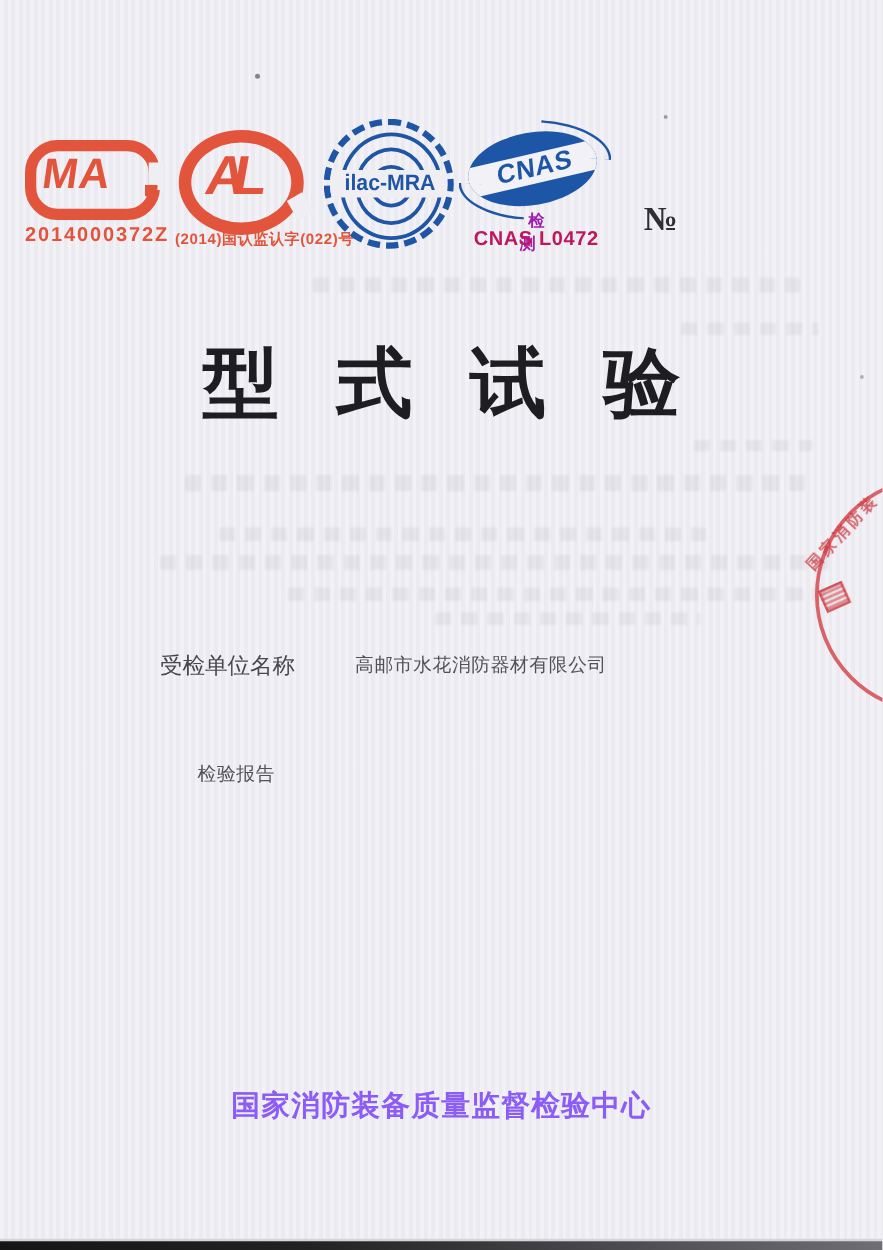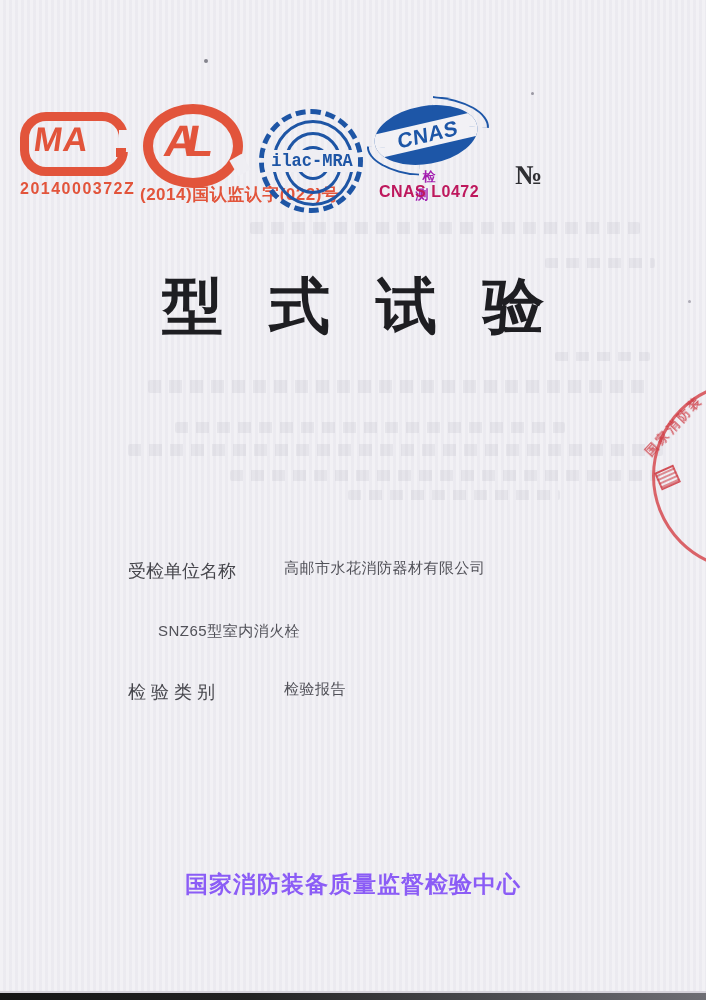--- a/index.html
+++ b/index.html
@@ -35,26 +35,26 @@
   }
   
   .cal{position:absolute;left:143px;top:104px;width:100px;height:84px;}
   .cal-frame{position:absolute;inset:0;border:10px solid #e2543b;border-radius:50%;}
   .cal-gap{position:absolute;right:-4px;bottom:14px;width:14px;height:18px;background:#efeef3;transform:rotate(-30deg);}
   .cal-text{
     position:absolute;left:22px;top:12px;font-size:44px;font-weight:900;color:#e2543b;
     transform:skewX(-10deg);letter-spacing:-10px;
   }
   .cal-number{
-    position:absolute;left:140px;top:183px;font-size:17px;font-weight:800;color:#e2543b;
+    position:absolute;left:140px;top:183px;font-size:12px;font-weight:800;color:#e2543b;
     letter-spacing:0.5px;
   }
   
-  .ilac{position:absolute;left:259px;top:109px;width:104px;height:104px;border-radius:50%;
-    border:5px dashed #1e55a5;box-sizing:border-box;overflow:hidden;background:transparent;font-family:Liberation Mono, monospace;}
+  .ilac{position:absolute;left:259px;top:95px;width:104px;height:104px;border-radius:50%;
+    border:5px dashed #1e55a5;box-sizing:border-box;overflow:hidden;background:transparent;}
   .ilac-ring{position:absolute;border:3px solid #1e55a5;border-radius:50%;}
   .ilac-r1{left:8px;top:6px;width:76px;height:80px;}
   .ilac-r2{left:20px;top:18px;width:52px;height:56px;}
   .ilac-r3{left:32px;top:32px;width:28px;height:28px;}
   .ilac-band{
     position:absolute;left:-4px;top:36px;width:104px;height:22px;background:#efeef3;
     display:flex;align-items:center;justify-content:center;
   }
   .ilac-text{font-size:17px;font-weight:900;color:#1e55a5;letter-spacing:0px;transform:scaleY(1.05);}
   
@@ -102,21 +102,21 @@
   }
   
   .bleed{
     position:absolute;border-radius:2px;filter:blur(.7px);opacity:.55;
     background:repeating-linear-gradient(90deg,
       rgba(138,136,155,.20) 0 13px, rgba(138,136,155,0) 13px 21px);
   }
   .speck{position:absolute;border-radius:50%;}
   
   .fields{position:absolute;left:128px;top:520px;width:480px;}
-  .field-row{display:flex;align-items:flex-start;margin-bottom:33px;margin-top:39px;}
+  .field-row{display:flex;align-items:center;margin-bottom:33px;}
   .field-label{
     width:126px;font-size:18px;color:#46464c;font-weight:500;flex-shrink:0;
   }
   .field-value{
     margin-left:30px;font-size:15px;color:#515158;font-weight:400;letter-spacing:0.5px;
   }
   
   .stamp-arc{
     position:absolute;left:652px;top:381px;width:184px;height:184px;border-radius:50%;
     border:3.5px solid rgba(214,74,80,.85);filter:blur(.3px);
@@ -207,24 +207,22 @@
 <div class="speck" style="left:204px;top:59px;width:4px;height:4px;background:#84838d;"></div>
 <div class="speck" style="left:531px;top:92px;width:3px;height:3px;background:#9a98a2;"></div>
 <div class="speck" style="left:688px;top:300px;width:3px;height:3px;background:#aeacb6;"></div>
 
 <div class="fields">
   <div class="field-row">
     <span class="field-label">受检单位名称</span>
     <span class="field-value">高邮市水花消防器材有限公司</span>
   </div>
   <div class="field-row">
-    <span class="field-value">SNZ65型室内消火栓</span>
   </div>
   <div class="field-row">
-    <span class="field-label">检 验 类 别</span>
     <span class="field-value">检验报告</span>
   </div>
 </div>
 
 <div class="stamp-arc"></div>
 <div class="stamp-text">国家消防装</div>
 <div class="stamp-square"></div>
 
 <div class="footer-org">国家消防装备质量监督检验中心</div>
 

